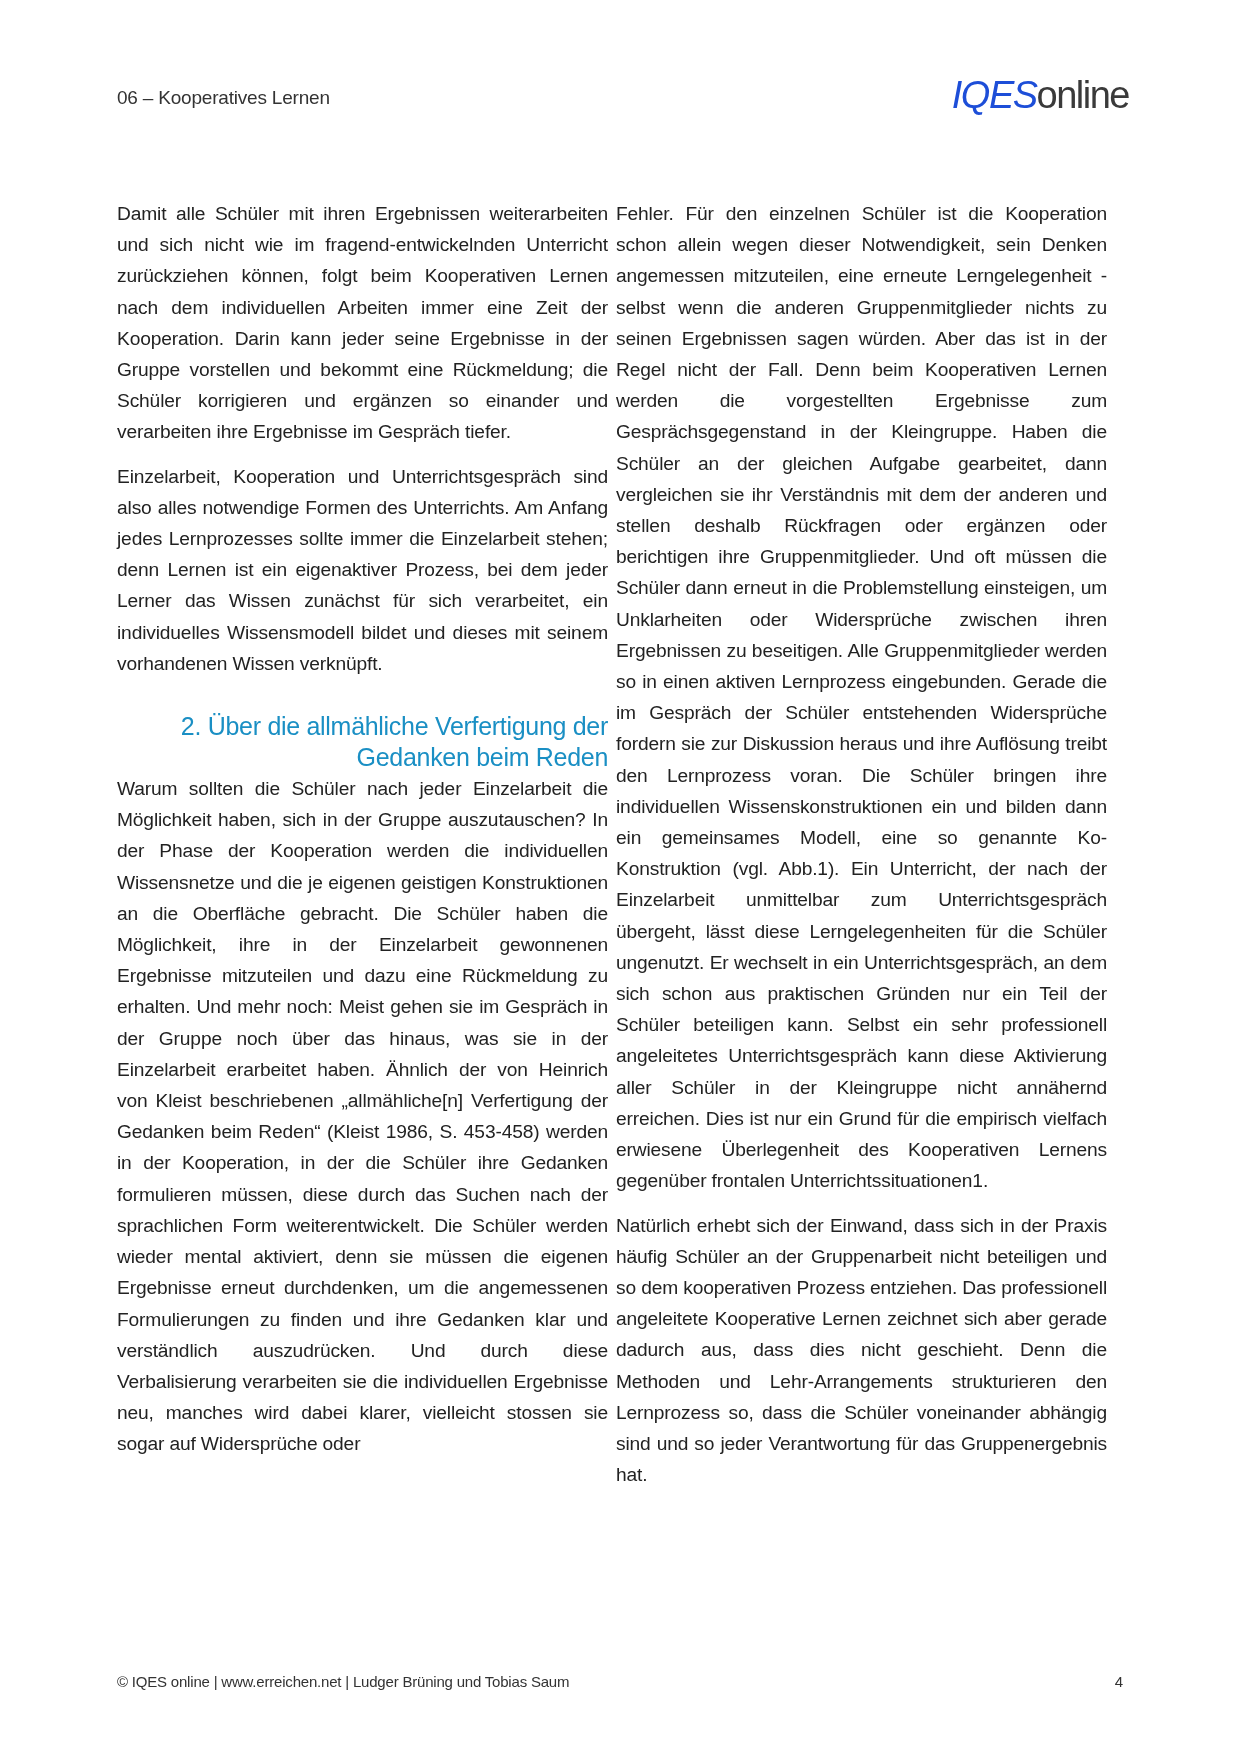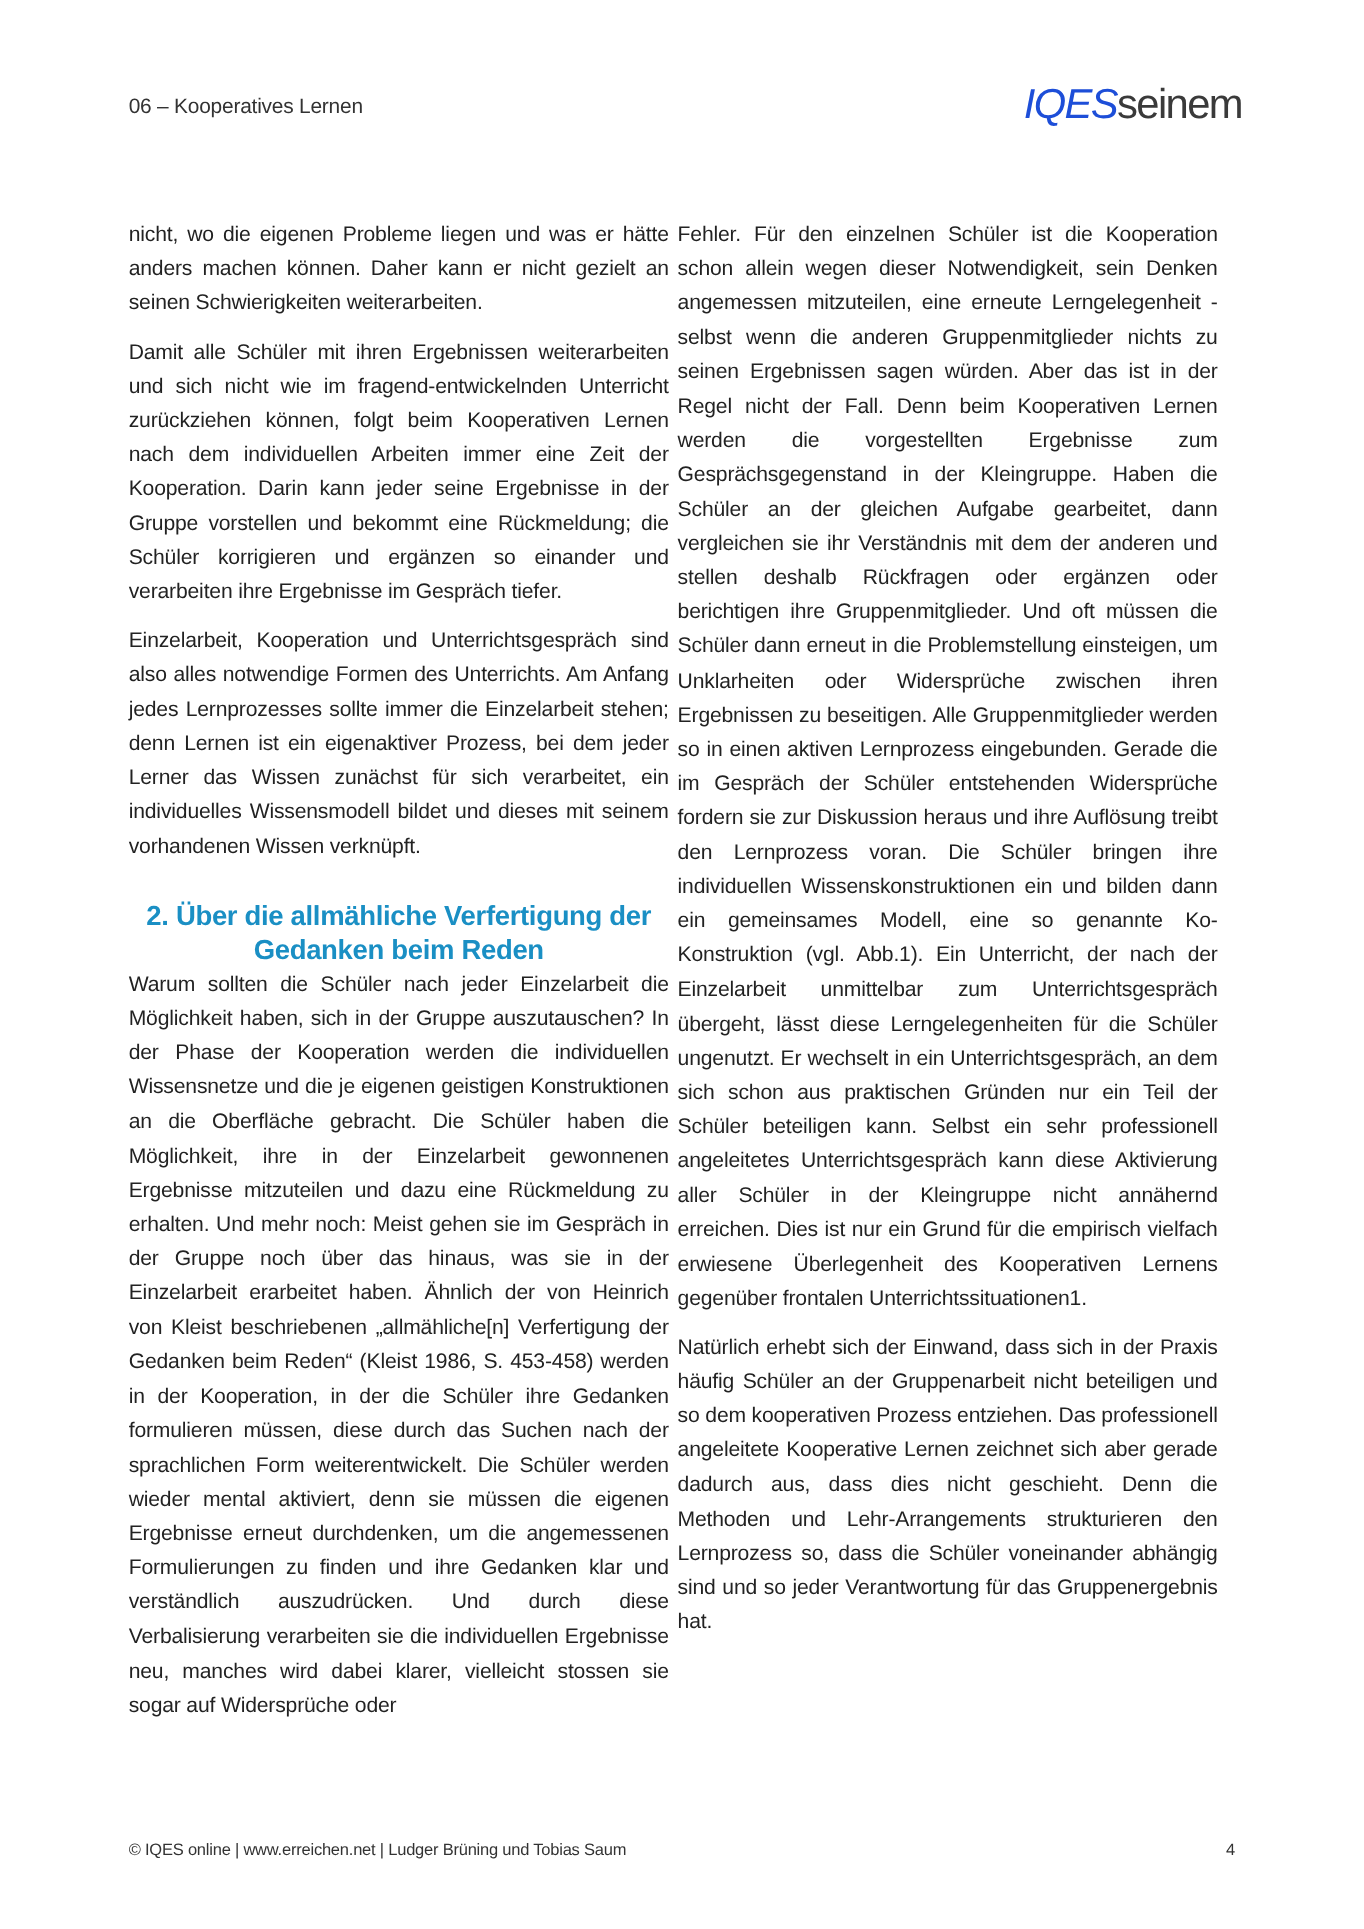--- a/index.html
+++ b/index.html
@@ -6,34 +6,33 @@
   body { width: 1240px; height: 1754px; position: relative; overflow: hidden;
          font-family: "Liberation Sans", sans-serif; color: #222222; }
   .header-title { position: absolute; left: 117px; top: 87px; font-size: 19px; color: #333333; letter-spacing: -0.2px; }
   .logo { position: absolute; right: 111px; top: 76px; font-size: 38px; letter-spacing: -1.5px; line-height: 1; }
   .logo .iqes { color: #1d4ed8; font-style: italic; }
   .logo .online { color: #3a3a3a; }
   .col { position: absolute; top: 198px; width: 491px; font-size: 19.2px; line-height: 31.2px; text-align: justify; color: #222222; letter-spacing: -0.15px; }
   .col.left { left: 117px; }
   .col.right { left: 616px; }
   .col p { margin: 0 0 13px 0; }
-  .col h2 { margin: 32px 0 0 0; font-weight: bold; color: #1a8fc4; font-size: 25px; line-height: 31px; text-align: center; letter-spacing: -0.3px; }
+  .col h2 { margin: 32px 0 0 0; font-weight: normal; color: #1a8fc4; font-size: 25px; line-height: 31px; text-align: right; letter-spacing: -0.3px; }
   .footer-left { position: absolute; left: 117px; top: 1673px; font-size: 15px; color: #333333; letter-spacing: -0.2px; }
   .footer-page { position: absolute; right: 117px; top: 1673px; font-size: 15px; color: #333333; }
 </style>
 </head>
 <body>
 
 <div>
   <div class="header-title">06 – Kooperatives Lernen</div>
-  <div class="logo"><span class="iqes">IQES</span><span class="online">seinem</span></div>
+  <div class="logo"><span class="iqes">IQES</span><span class="online">online</span></div>
 </div>
 
 <div class="col left">
-  <p>nicht, wo die eigenen Probleme liegen und was er hätte anders machen können. Daher kann er nicht gezielt an seinen Schwierigkeiten weiterarbeiten.</p>
   <p>Damit alle Schüler mit ihren Ergebnissen weiterarbeiten und sich nicht wie im fragend-entwickelnden Unterricht zurückziehen können, folgt beim Kooperativen Lernen nach dem individuellen Arbeiten immer eine Zeit der Kooperation. Darin kann jeder seine Ergebnisse in der Gruppe vorstellen und bekommt eine Rückmeldung; die Schüler korrigieren und ergänzen so einander und verarbeiten ihre Ergebnisse im Gespräch tiefer.</p>
   <p>Einzelarbeit, Kooperation und Unterrichtsgespräch sind also alles notwendige Formen des Unterrichts. Am Anfang jedes Lernprozesses sollte immer die Einzelarbeit stehen; denn Lernen ist ein eigenaktiver Prozess, bei dem jeder Lerner das Wissen zunächst für sich verarbeitet, ein individuelles Wissensmodell bildet und dieses mit seinem vorhandenen Wissen verknüpft.</p>
   <h2>2. Über die allmähliche Verfertigung der Gedanken beim Reden</h2>
   <p>Warum sollten die Schüler nach jeder Einzelarbeit die Möglichkeit haben, sich in der Gruppe auszutauschen? In der Phase der Kooperation werden die individuellen Wissensnetze und die je eigenen geistigen Konstruktionen an die Oberfläche gebracht. Die Schüler haben die Möglichkeit, ihre in der Einzelarbeit gewonnenen Ergebnisse mitzuteilen und dazu eine Rückmeldung zu erhalten. Und mehr noch: Meist gehen sie im Gespräch in der Gruppe noch über das hinaus, was sie in der Einzelarbeit erarbeitet haben. Ähnlich der von Heinrich von Kleist beschriebenen „allmähliche[n] Verfertigung der Gedanken beim Reden“ (Kleist 1986, S. 453-458) werden in der Kooperation, in der die Schüler ihre Gedanken formulieren müssen, diese durch das Suchen nach der sprachlichen Form weiterentwickelt. Die Schüler werden wieder mental aktiviert, denn sie müssen die eigenen Ergebnisse erneut durchdenken, um die angemessenen Formulierungen zu finden und ihre Gedanken klar und verständlich auszudrücken. Und durch diese Verbalisierung verarbeiten sie die individuellen Ergebnisse neu, manches wird dabei klarer, vielleicht stossen sie sogar auf Widersprüche oder</p>
 </div>
 
 <div class="col right">
   <p>Fehler. Für den einzelnen Schüler ist die Kooperation schon allein wegen dieser Notwendigkeit, sein Denken angemessen mitzuteilen, eine erneute Lerngelegenheit - selbst wenn die anderen Gruppenmitglieder nichts zu seinen Ergebnissen sagen würden. Aber das ist in der Regel nicht der Fall. Denn beim Kooperativen Lernen werden die vorgestellten Ergebnisse zum Gesprächsgegenstand in der Kleingruppe. Haben die Schüler an der gleichen Aufgabe gearbeitet, dann vergleichen sie ihr Verständnis mit dem der anderen und stellen deshalb Rückfragen oder ergänzen oder berichtigen ihre Gruppenmitglieder. Und oft müssen die Schüler dann erneut in die Problemstellung einsteigen, um Unklarheiten oder Widersprüche zwischen ihren Ergebnissen zu beseitigen. Alle Gruppenmitglieder werden so in einen aktiven Lernprozess eingebunden. Gerade die im Gespräch der Schüler entstehenden Widersprüche fordern sie zur Diskussion heraus und ihre Auflösung treibt den Lernprozess voran. Die Schüler bringen ihre individuellen Wissenskonstruktionen ein und bilden dann ein gemeinsames Modell, eine so genannte Ko-Konstruktion (vgl. Abb.1). Ein Unterricht, der nach der Einzelarbeit unmittelbar zum Unterrichtsgespräch übergeht, lässt diese Lerngelegenheiten für die Schüler ungenutzt. Er wechselt in ein Unterrichtsgespräch, an dem sich schon aus praktischen Gründen nur ein Teil der Schüler beteiligen kann. Selbst ein sehr professionell angeleitetes Unterrichtsgespräch kann diese Aktivierung aller Schüler in der Kleingruppe nicht annähernd erreichen. Dies ist nur ein Grund für die empirisch vielfach erwiesene Überlegenheit des Kooperativen Lernens gegenüber frontalen Unterrichtssituationen1.</p>
   <p>Natürlich erhebt sich der Einwand, dass sich in der Praxis häufig Schüler an der Gruppenarbeit nicht beteiligen und so dem kooperativen Prozess entziehen. Das professionell angeleitete Kooperative Lernen zeichnet sich aber gerade dadurch aus, dass dies nicht geschieht. Denn die Methoden und Lehr-Arrangements strukturieren den Lernprozess so, dass die Schüler voneinander abhängig sind und so jeder Verantwortung für das Gruppenergebnis hat.</p>
 </div>

